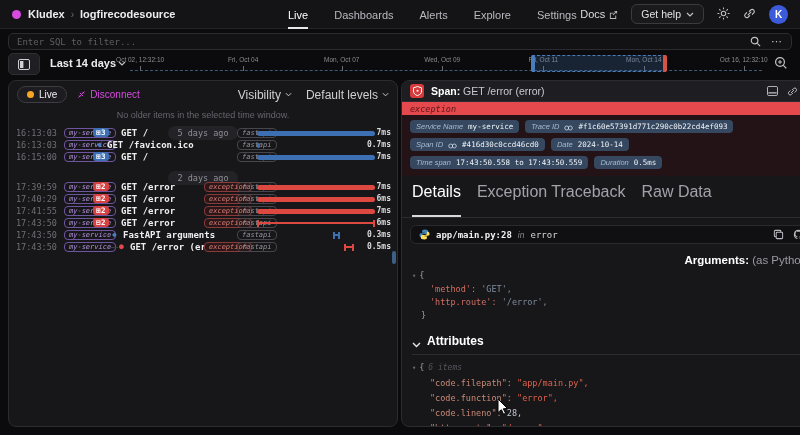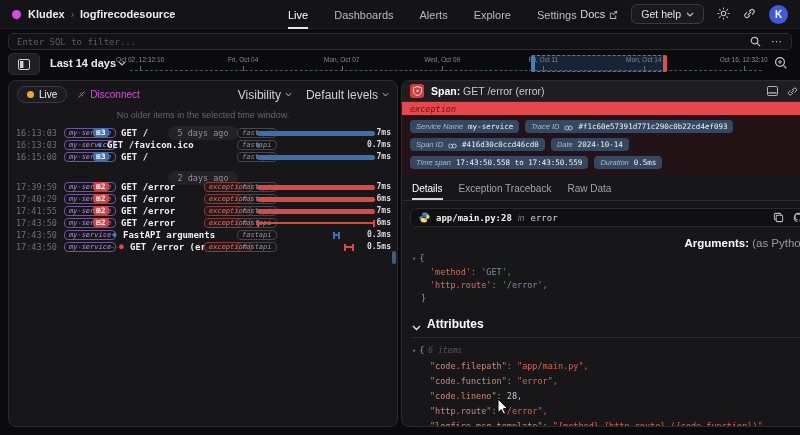--- a/index.html
+++ b/index.html
@@ -102,21 +102,21 @@
   .sp-title { font-size:10.5px; color:#c9c9cf; }
   .sp-title b { color:#ffffff; }
   .sp-icons { margin-left:auto; display:flex; gap:9px; align-items:center; color:#c2c2c8; }
   .exc-banner { height:13px; background:#e5484d; color:#5e1517; font-size:8.5px; font-style:italic;
     display:flex; align-items:center; padding:0 8px; font-family:"DejaVu Sans Mono", monospace; }
   .chip-zone { background:#231316; padding:5px 8px 7px; display:flex; flex-wrap:wrap; gap:5px 6px; }
   .chip { background:#35485f; border-radius:4px; padding:2px 6px; font-size:7.5px; display:flex; gap:5px; align-items:flex-end; }
   .chip .cl { color:#a6bad2; font-style:italic; }
   .chip .cv { color:#f0f4f9; font-family:"DejaVu Sans Mono", monospace; }
   .dtabs { display:flex; gap:16px; padding:7px 10px 0; border-bottom:1px solid #2b2b30; }
-  .dtab { font-size:10px; color:#a2a2aa; padding-bottom:6px; }
+  .dtab { font-size:16px; color:#a2a2aa; padding-bottom:16px; }
   .dtab.active { color:#ffffff; box-shadow:inset 0 -2px 0 #d8d8dc; }
   .codebar { margin:7px 8px 0; height:19px; background:#101012; border:1px solid #2a2a2e; border-radius:6px;
     display:flex; align-items:center; padding:0 8px; gap:6px; }
   .codebar .path { font-size:9px; color:#f0f0f3; font-weight:bold; }
   .codebar .in { font-size:8.5px; color:#85858d; font-style:italic; }
   .codebar .fn { font-size:9px; color:#d8d8dc; }
   .codebar .cb-icons { margin-left:auto; display:flex; gap:9px; color:#b9b9c0; }
   .args-h { margin:10px 10px 0; font-size:11.5px;text-align:right; }
   .args-h b { color:#ffffff; }
   .args-h span { color:#9a9aa2; font-weight:normal; }

